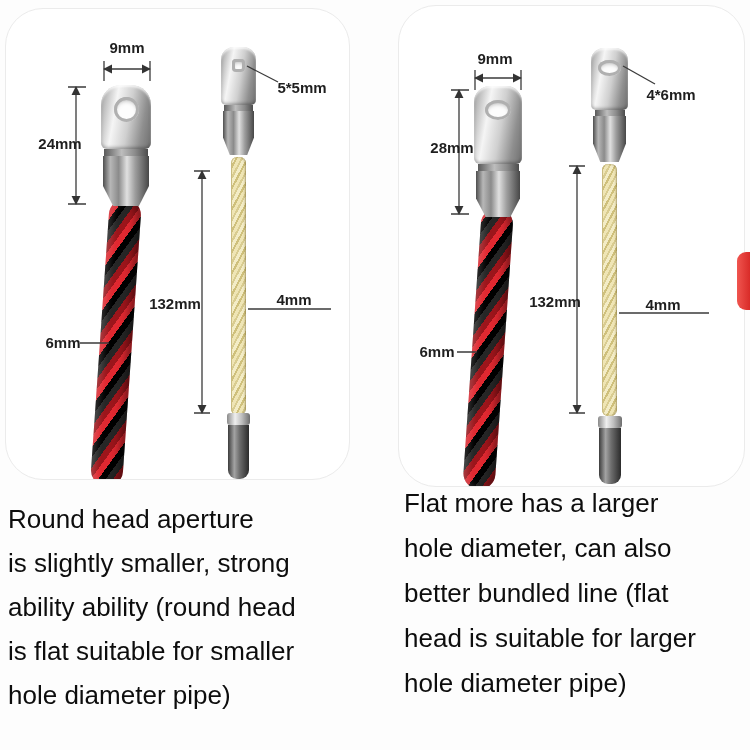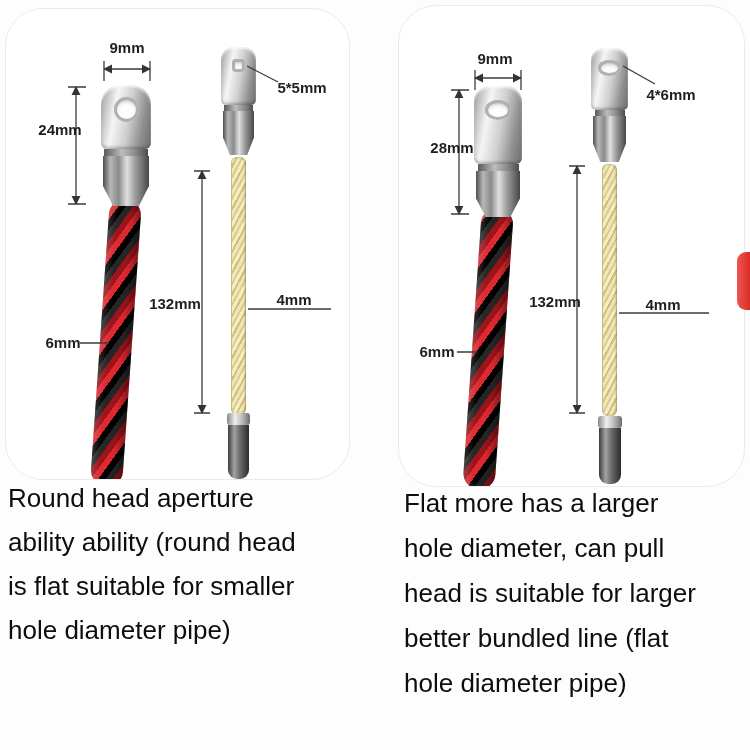--- a/index.html
+++ b/index.html
@@ -76,21 +76,21 @@
   .dim {
     position:absolute; z-index:5;
     font-size:15px; font-weight:bold; color:#1f1f1f;
     transform:translateX(-50%);
     white-space:nowrap;
     background:rgba(255,255,255,.0);
   }
 
   
   .desc { position:absolute; color:#0d0d0d; font-size:26px; }
-  .desc.left-desc  { left:8px;   top:476px; line-height:44px; width:370px; }
+  .desc.left-desc  { left:8px;   top:497px; line-height:44px; width:370px; }
   .desc.right-desc { left:404px; top:481px; line-height:45px; width:345px; }
 
   .red-tab {
     position:absolute; right:0; top:252px; z-index:6;
     width:13px; height:58px;
     background:linear-gradient(90deg,#f0554f,#d92b28);
     border-radius:9px 0 0 9px;
   }
 </style>
 </head>
@@ -127,21 +127,21 @@
     <line x1="62" y1="195" x2="80" y2="195"></line>
     <line x1="74" y1="334" x2="103" y2="334"></line>
     <line x1="241" y1="57" x2="272" y2="73"></line>
     <line x1="196" y1="162" x2="196" y2="404" marker-start="url(#ah1)" marker-end="url(#ah1)"></line>
     <line x1="188" y1="162" x2="204" y2="162"></line>
     <line x1="188" y1="404" x2="204" y2="404"></line>
     <line x1="242" y1="300" x2="325" y2="300"></line>
   </svg>
 
   <span class="dim" style="left:121px; top:30px;">9mm</span>
-  <span class="dim" style="left:54px;  top:112px;">24mm</span>
+  <span class="dim" style="left:54px;  top:126px;">24mm</span>
   <span class="dim" style="left:57px;  top:325px;">6mm</span>
   <span class="dim" style="left:296px; top:70px;">5*5mm</span>
   <span class="dim" style="left:169px; top:286px;">132mm</span>
   <span class="dim" style="left:288px; top:282px;">4mm</span>
 </div>
 
 <div class="card right">
 
   <div class="twist-cable" style="left:83px; top:202px; height:282px;"></div>
 
@@ -183,24 +183,25 @@
   <span class="dim" style="left:38px;  top:337px;">6mm</span>
   <span class="dim" style="left:272px; top:80px;">4*6mm</span>
   <span class="dim" style="left:156px; top:287px;">132mm</span>
   <span class="dim" style="left:264px; top:290px;">4mm</span>
 </div>
 
 <div class="red-tab"></div>
 
 <div class="desc left-desc">
   <div>Round head aperture</div>
+  <div>is slightly smaller, strong</div>
   <div>ability ability (round head</div>
   <div>is flat suitable for smaller</div>
   <div>hole diameter pipe)</div>
 </div>
 
 <div class="desc right-desc">
   <div>Flat more has a larger</div>
-  <div>hole diameter, can pull</div>
+  <div>hole diameter, can also</div>
+  <div>better bundled line (flat</div>
   <div>head is suitable for larger</div>
-  <div>better bundled line (flat</div>
   <div>hole diameter pipe)</div>
 </div>
 
 </body></html>

